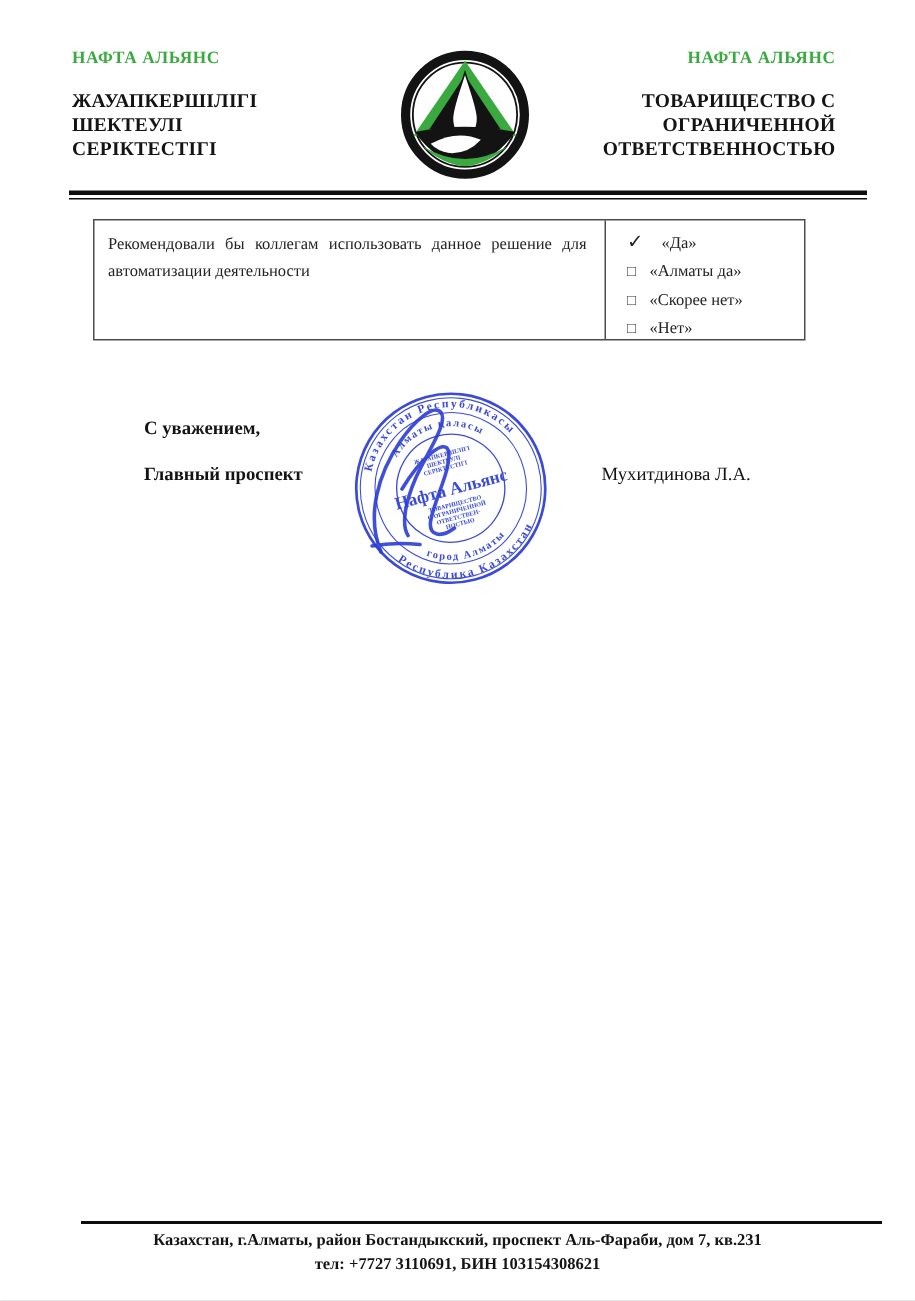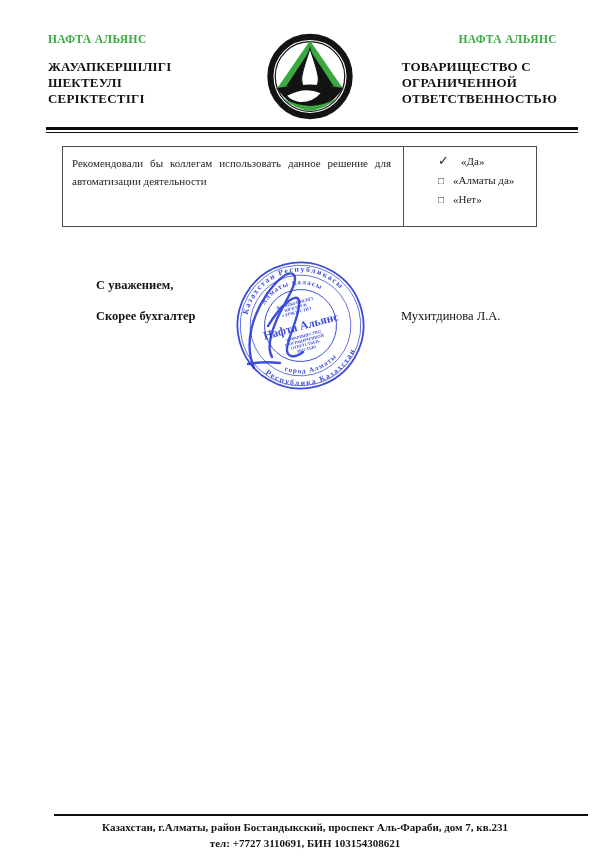--- a/index.html
+++ b/index.html
@@ -25,35 +25,35 @@
     font-size:11.5px;font-weight:bold;letter-spacing:.4px;
     color:var(--brand-green);
   }
   .brand.left{left:48px;}
   .brand.right{right:53px;text-align:right;}
   .org{
     position:absolute;top:59px;
     font-size:13px;font-weight:bold;line-height:16px;letter-spacing:.2px;
   }
   .org.left{left:48px;text-align:left;}
-  .org.right{right:53px;}
+  .org.right{right:53px;text-align:right;}
   .logo{position:absolute;left:266px;top:30px;width:88px;height:93px;}
   
   .rule-thickthin{
     position:absolute;left:46px;top:127px;width:532px;height:6px;
     border-top:3px solid #0d0d0d;border-bottom:1px solid #0d0d0d;
   }
   .rule-footer{
     position:absolute;left:54px;top:814px;width:534px;height:2px;
     background:#0d0d0d;
   }
   
   .survey{
     position:absolute;left:62px;top:146px;width:475px;height:81px;
-    border:1.5px solid #4c4c4c;display:flex;background:#fff;gap:20px;
+    border:1.5px solid #4c4c4c;display:flex;background:#fff;
   }
   .survey .q{
     width:341px;border-right:1.5px solid #4c4c4c;
     padding:7px 12px 0 9px;
     font-size:11px;line-height:18px;text-align:justify;color:#242424;
   }
   .survey .opts{flex:1;padding:4px 4px 0 14px;}
   .opt-row{font-size:11px;line-height:19px;color:#242424;white-space:nowrap;}
   .opt-mark{display:inline-block;width:15px;font-size:10px;color:#333;}
   .opt-row.checked .opt-mark{font-size:13px;color:#222;}
@@ -109,27 +109,30 @@
   <div class="survey">
     <div class="q">Рекомендовали бы коллегам использовать данное решение для автоматизации деятельности</div>
     <div class="opts">
       <div class="opt-row checked">
         <span class="opt-mark">✓</span><span class="opt-label">«Да»</span>
       </div>
       <div class="opt-row">
         <span class="opt-mark">□</span><span class="opt-label">«Алматы да»</span>
       </div>
       <div class="opt-row">
+        <span class="opt-mark">□</span><span class="opt-label">«Скорее нет»</span>
+      </div>
+      <div class="opt-row">
         <span class="opt-mark">□</span><span class="opt-label">«Нет»</span>
       </div>
     </div>
   </div>
 
   <div class="salutation">С уважением,</div>
-  <div class="signer-title">Скорее бухгалтер</div>
+  <div class="signer-title">Главный проспект</div>
   <div class="signer-name">Мухитдинова Л.А.</div>
 
   <div class="stamp">
     <svg viewBox="0 0 150 150" width="135" height="135" xmlns="http://www.w3.org/2000/svg">
       <defs>
         <path id="arcOuterTop" d="M 15 75 A 60 60 0 0 1 135 75"></path>
         <path id="arcOuterBottom" d="M 8.5 75 A 66.5 66.5 0 0 0 141.5 75"></path>
         <path id="arcInnerTop" d="M 29 75 A 46 46 0 0 1 121 75"></path>
         <path id="arcInnerBottom" d="M 22 75 A 53 53 0 0 0 128 75"></path>
       </defs>

